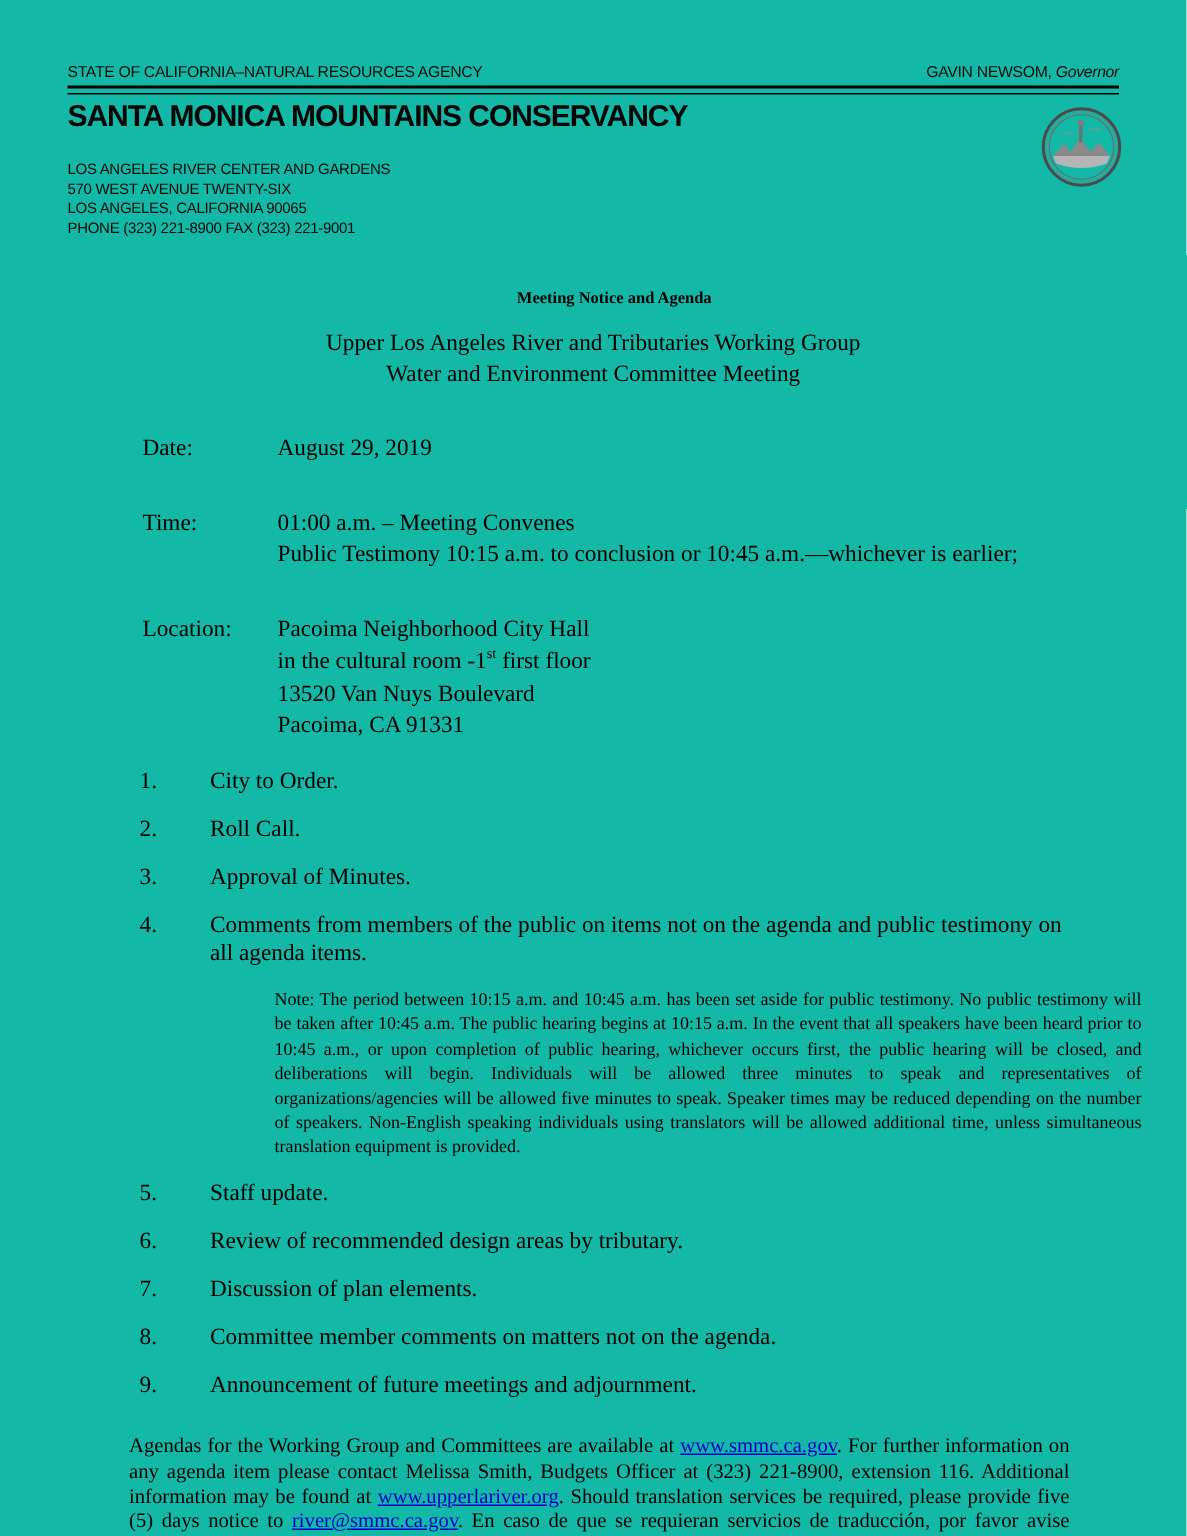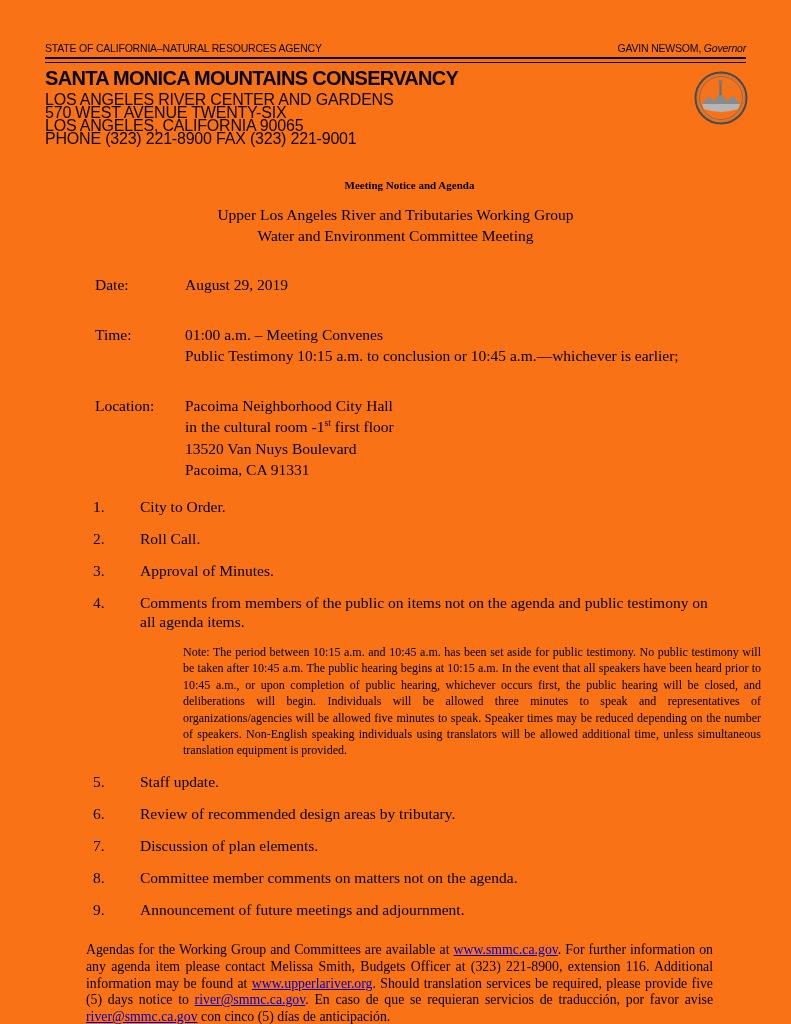--- a/index.html
+++ b/index.html
@@ -1,19 +1,19 @@
 <!DOCTYPE html>
 <html><head>
 <meta charset="utf-8">
 <style>
   html,body { margin:0; padding:0; background:#ffffff; }
   .page {
     position: relative;
     width: 791px; height: 1024px;
-    background: #f97316;
+    background: #14b8a6;
     color: #000000;
     font-family: "Liberation Serif", serif;
     overflow: hidden;
     box-sizing: border-box;
   }
   
   .letterhead { margin: 42px 45px 0 45px; }
   .dept-row {
     display: flex; justify-content: space-between; align-items: flex-end;
     font-family: "Liberation Sans", sans-serif;
@@ -25,22 +25,22 @@
     border-top: 2px solid #000; border-bottom: 1.5px solid #000;
   }
   .org-row { position: relative; margin-top: 4px; }
   .org-name {
     font-family: "Liberation Sans", sans-serif;
     font-weight: bold; font-size: 20px; letter-spacing: -0.7px;
     color:#050505; white-space: nowrap;
   }
   .org-address {
     font-family: "Liberation Sans", sans-serif;
-    font-size: 16px; line-height: 13px; letter-spacing: -0.2px;
-    margin-top: 3px; color:#0a0a0a;
+    font-size: 10px; line-height: 13px; letter-spacing: -0.2px;
+    margin-top: 17px; color:#0a0a0a;
   }
   .seal { position: absolute; top: 4px; right: -2px; width: 54px; height: 54px; }
   
   .title-block { text-align: center; margin-top: 34px; }
   .title-main { font-weight: bold; font-size: 11px; padding-left: 28px; }
   .title-sub  { font-weight: normal; font-size: 15.5px; line-height: 21px; margin-top: 13px; }
   
   .details { margin: 22px 60px 0 95px; font-size: 15.5px; }
   .detail-row { display: flex; margin-bottom: 12px; line-height: 21.5px; margin-top: 28px; }
   .detail-label { width: 90px; flex: 0 0 90px; }

